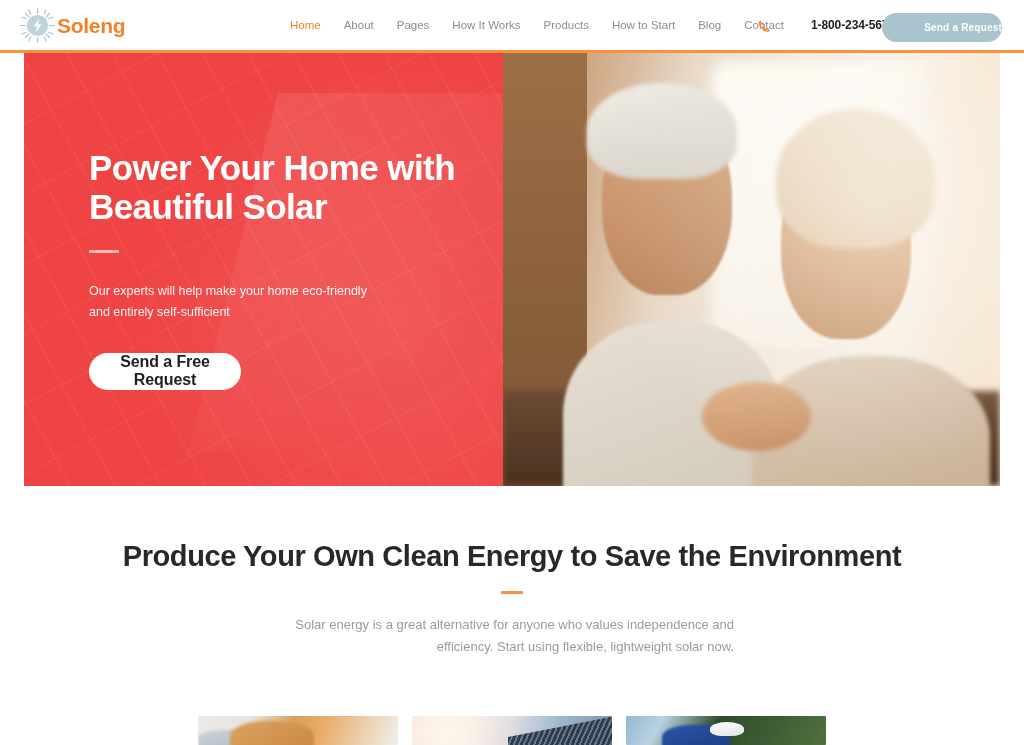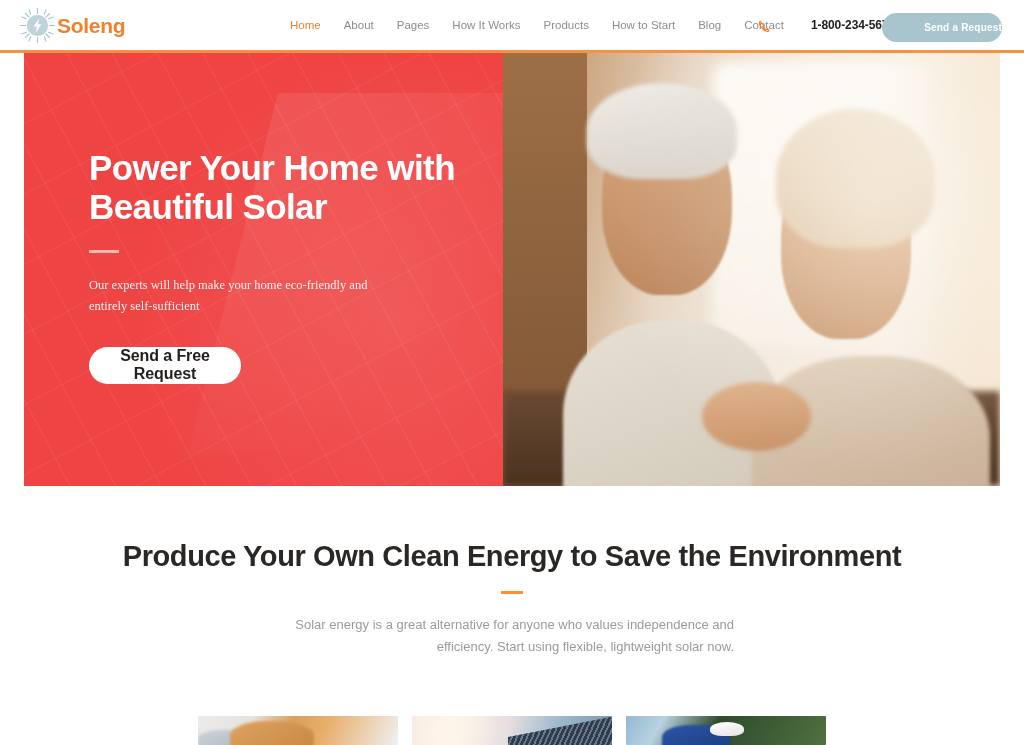--- a/index.html
+++ b/index.html
@@ -72,22 +72,22 @@
   .hero-inner{ position:relative; z-index:3; padding:95px 0 0 65px; }
   .hero-title{
     color:#ffffff; font-size:35px; font-weight:bold; line-height:1.12;
     letter-spacing:-0.6px; max-width:380px;
   }
   .hero-rule{
     width:30px; height:3px; background:rgba(255,255,255,0.62);
     margin:24px 0 0 0;
   }
   .hero-sub{
-    margin-top:22px; color:rgba(255,255,255,0.93); font-size:12.5px;
-    line-height:1.62; max-width:300px;font-family:Liberation Serif, serif;
+    margin-top:28px; color:rgba(255,255,255,0.93); font-size:12.5px;
+    line-height:1.62; max-width:300px;
   }
   .hero-btn{
     margin-top:31px; width:152px; height:37px; background:#ffffff;
     border:none; border-radius:19px; color:#24201e;
     font-size:16px; font-weight:bold; letter-spacing:-0.1px; cursor:pointer;
     font-family:"Liberation Sans", sans-serif;
   }
 
   
   .hero-right{

